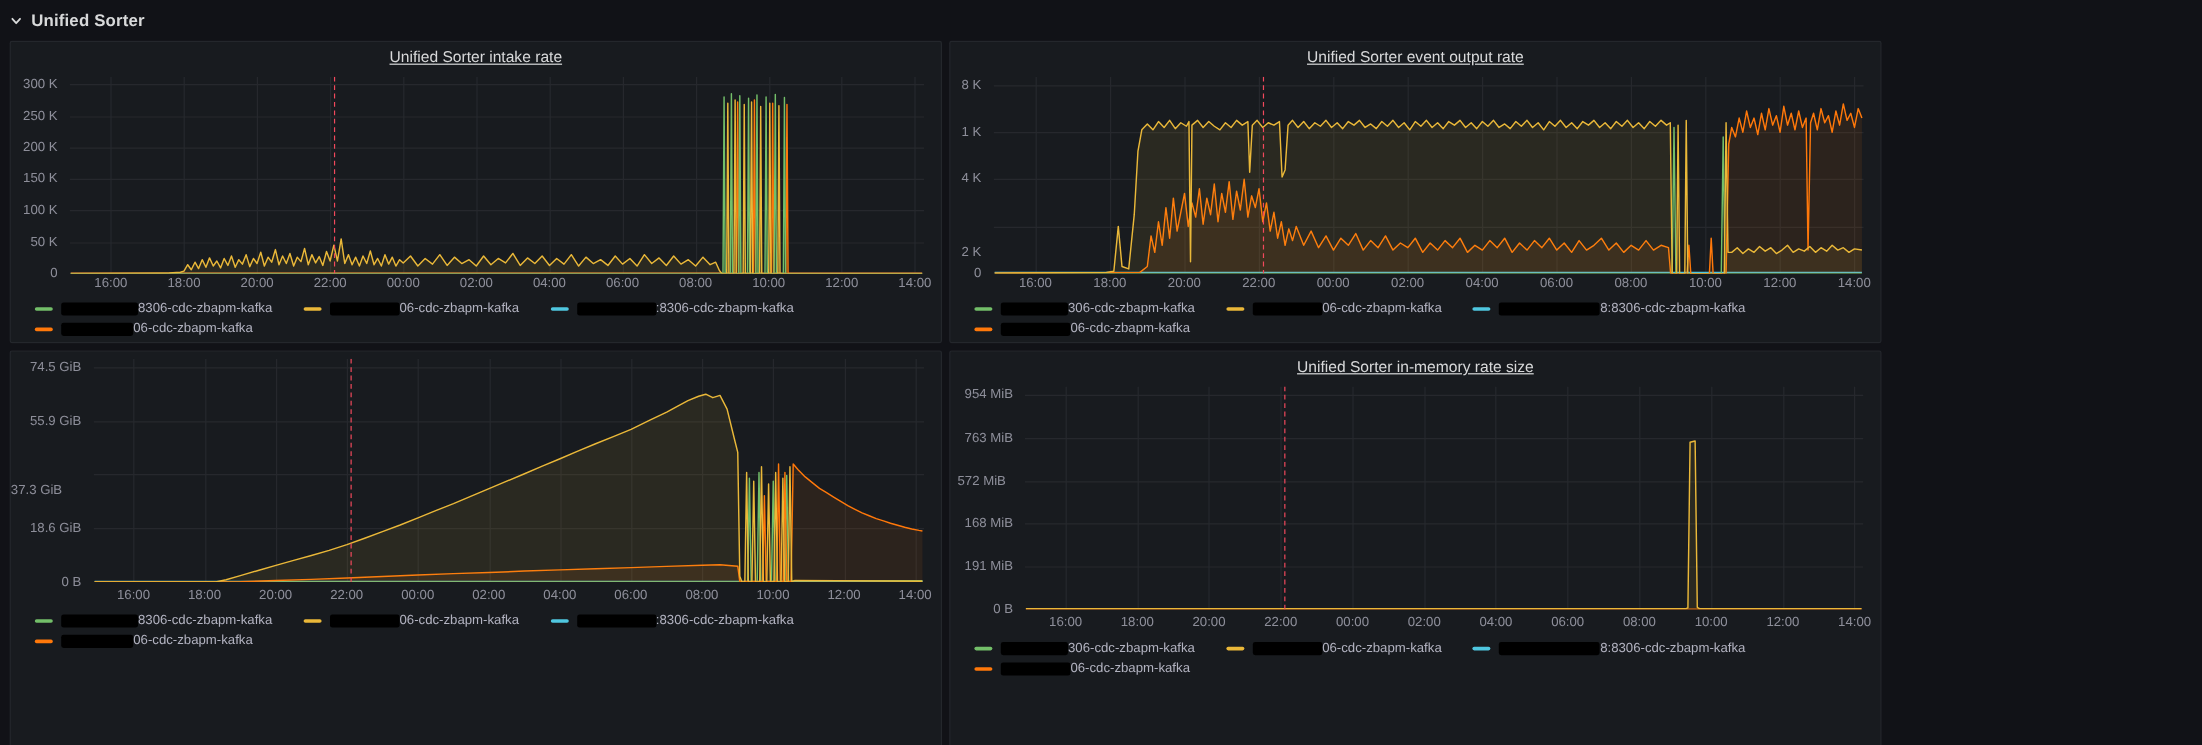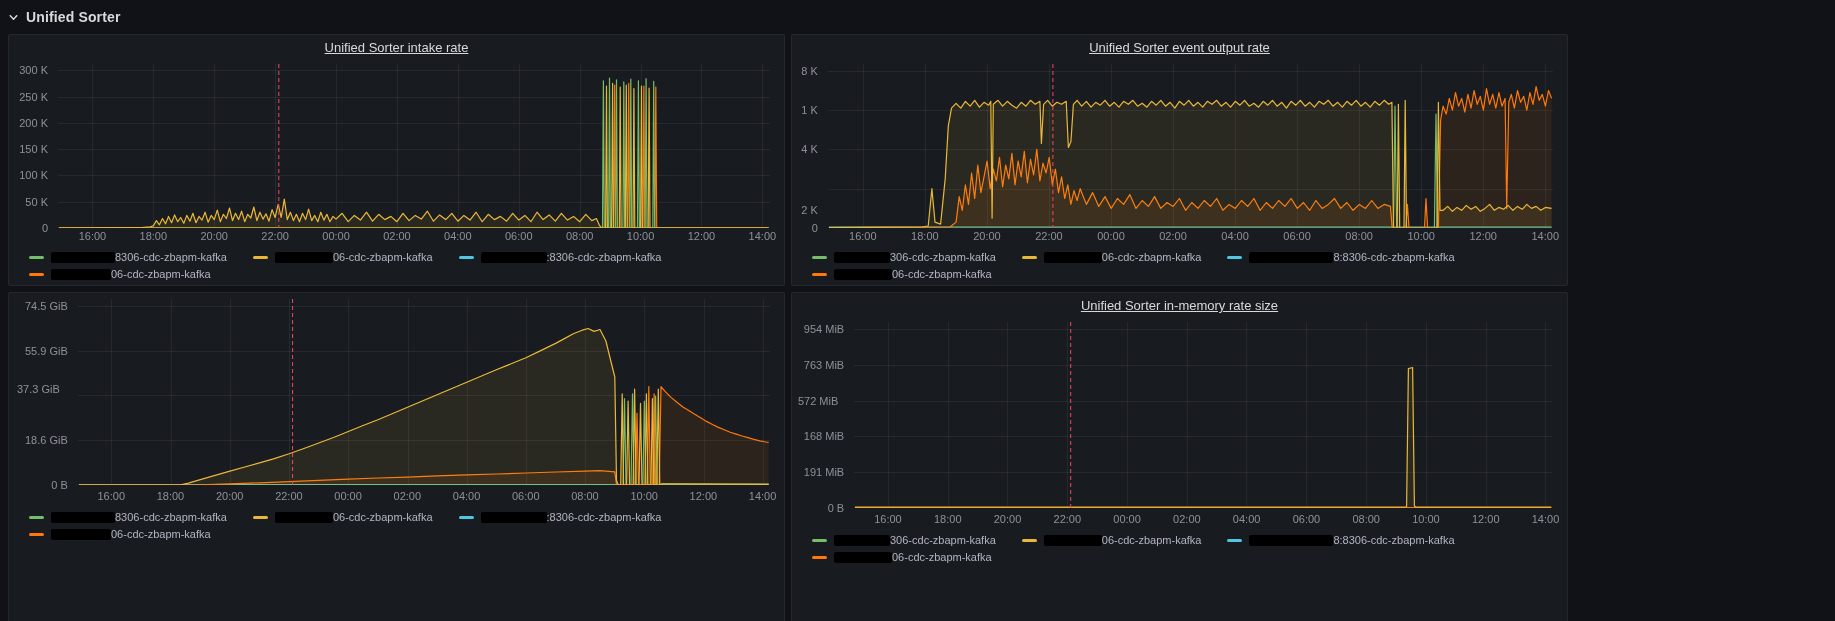--- a/index.html
+++ b/index.html
@@ -168,21 +168,21 @@
           <span class="legend-label">06-cdc-zbapm-kafka</span>
         </span>
       </div>
     </div>
 </section>
 
 <section class="panel bottom" style="left:8px;top:292px;width:777px;height:336px;">
   <div class="chart">
       <div class="y-label" style="left: 0px; width: 58.8px; text-align: right; top: 185px;">0 B</div>
       <div class="y-label" style="left: 0px; width: 58.8px; text-align: right; top: 140.36px;">18.6 GiB</div>
-      <div class="y-label" style="left: 0px; width: 58.8px; text-align: center; top: 89px;">37.3 GiB</div>
+      <div class="y-label" style="left: 0px; width: 58.8px; text-align: left; top: 109px;">37.3 GiB</div>
       <div class="y-label" style="left: 0px; width: 58.8px; text-align: right; top: 50.84px;">55.9 GiB</div>
       <div class="y-label" style="left: 0px; width: 58.8px; text-align: right; top: 6.2px;">74.5 GiB</div>
       <div class="x-label" style="left: 102.255px; bottom: 2px; transform: translateX(-50%);">16:00</div>
       <div class="x-label" style="left: 161.468px; bottom: 2px; transform: translateX(-50%);">18:00</div>
       <div class="x-label" style="left: 220.681px; bottom: 2px; transform: translateX(-50%);">20:00</div>
       <div class="x-label" style="left: 279.894px; bottom: 2px; transform: translateX(-50%);">22:00</div>
       <div class="x-label" style="left: 339.107px; bottom: 2px; transform: translateX(-50%);">00:00</div>
       <div class="x-label" style="left: 398.32px; bottom: 2px; transform: translateX(-50%);">02:00</div>
       <div class="x-label" style="left: 457.533px; bottom: 2px; transform: translateX(-50%);">04:00</div>
       <div class="x-label" style="left: 516.746px; bottom: 2px; transform: translateX(-50%);">06:00</div>

